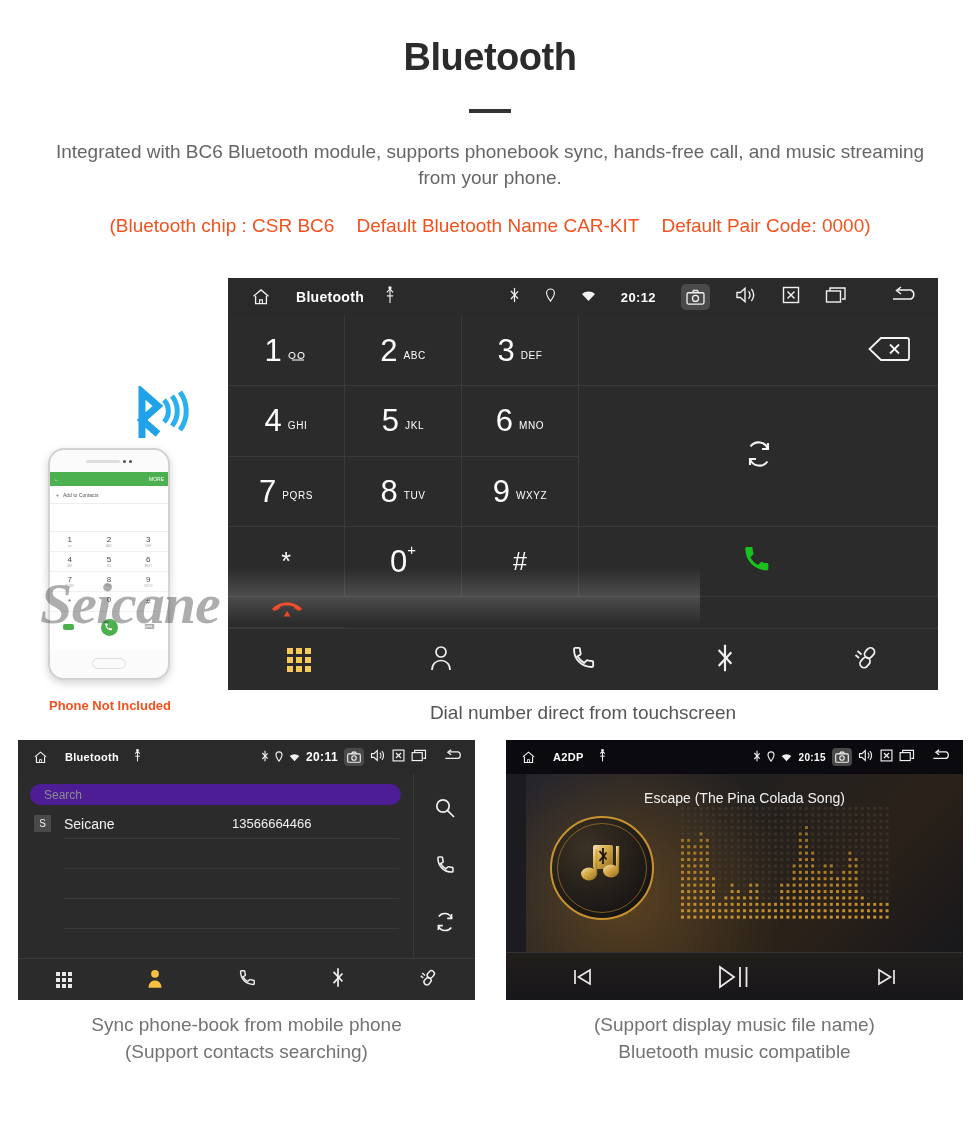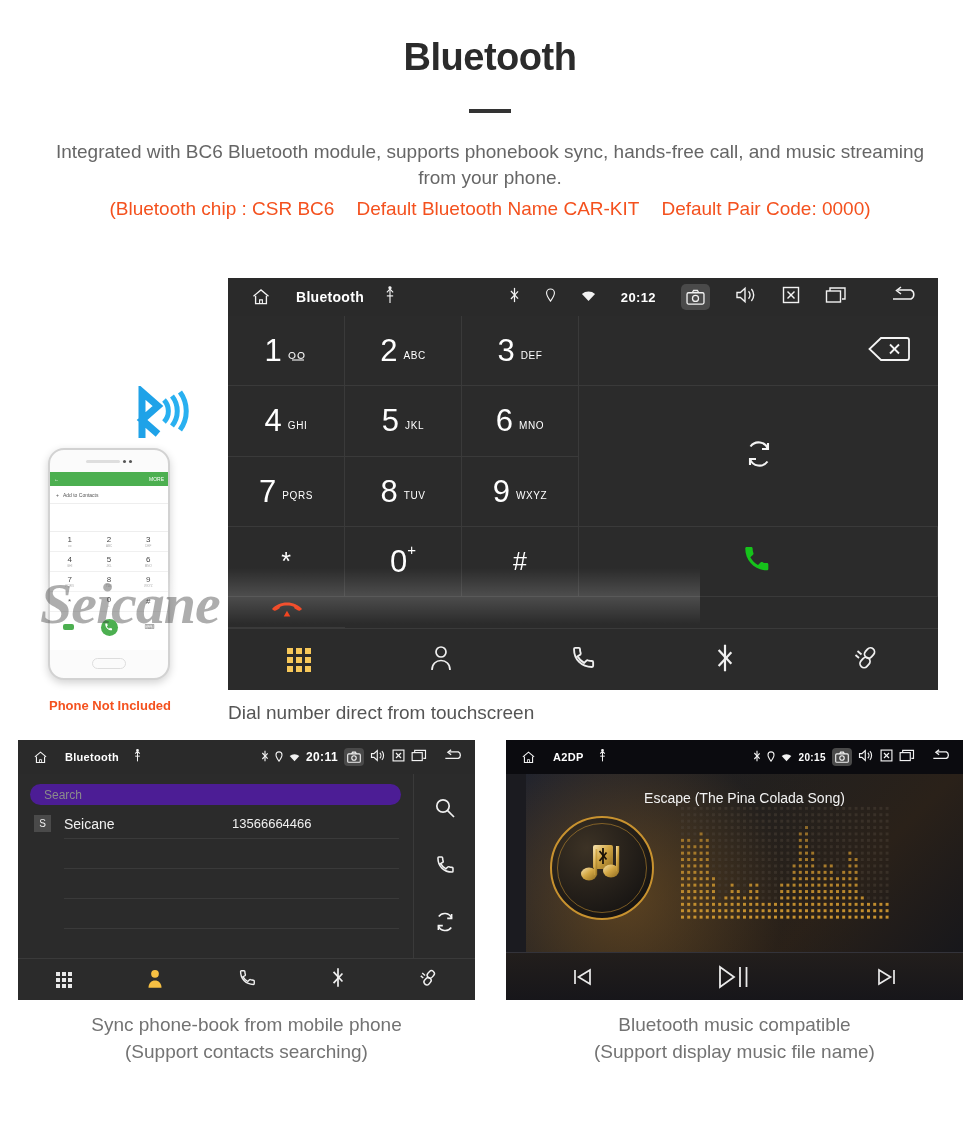--- a/index.html
+++ b/index.html
@@ -30,21 +30,21 @@
     font-size: 19px;
     color: #666666;
     line-height: 1.35;
     margin-top: 26px;
     padding: 0 40px;
   }
   .spec-line {
     text-align: center;
     font-size: 19px;
     color: #f4511e;
-    margin-top: 8px;
+    margin-top: 25px;
     white-space: nowrap;
   }
   .spec-line span { padding: 0 0; }
   .spec-gap { display: inline-block; width: 22px; }
 
   
   .hu-statusbar {
     height: 38px;
     background: #2a2a2a;
     display: flex;
@@ -235,21 +235,21 @@
     width: 160px;
     text-align: center;
     font-size: 13px;
     color: #f4511e;
     font-weight: bold;
   }
   #main-caption {
     position: absolute;
     left: 228px; top: 702px;
     width: 710px;
-    text-align: left;
+    text-align: center;
     font-size: 19px;
     color: #555;
   }
 
   
   #pb-screen {
     position: absolute;
     left: 18px; top: 740px;
     width: 457px; height: 260px;
     background: #2b2b2b;
@@ -1599,15 +1599,15 @@
       </svg>
     </div>
   </div>
 </div>
 
 <div class="caption" id="cap-left">
   <div>Sync phone-book from mobile phone</div>
   <div>(Support contacts searching)</div>
 </div>
 <div class="caption" id="cap-right">
+  <div>(Support display music file name)</div>
   <div>Bluetooth music compatible</div>
-  <div>(Support display music file name)</div>
 </div>
 
 </body></html>

